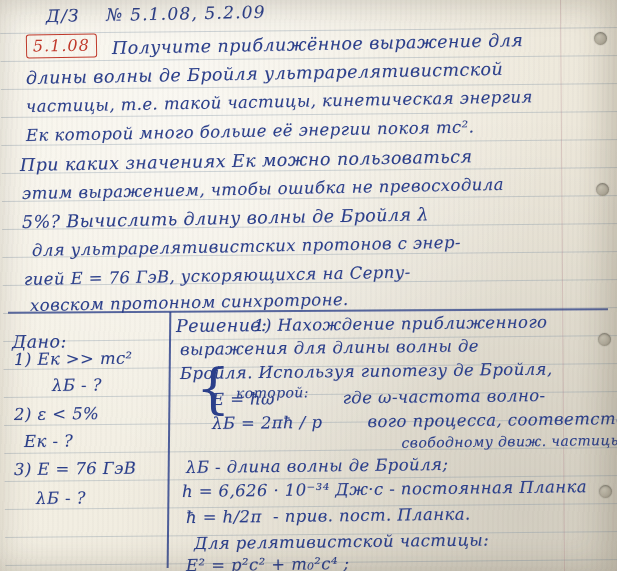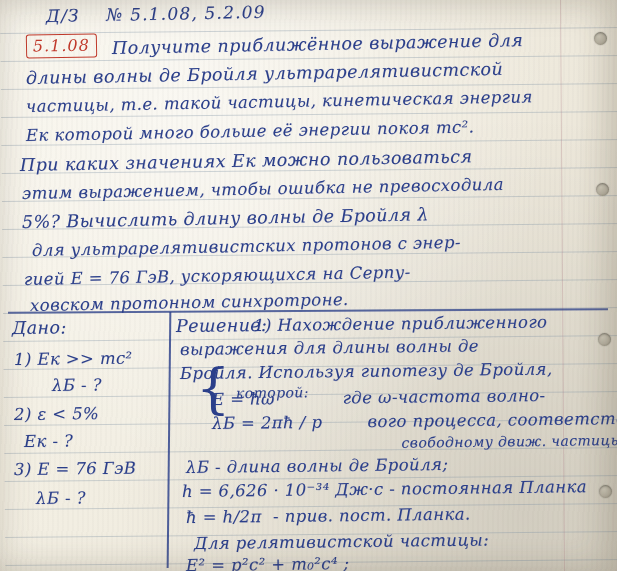--- a/index.html
+++ b/index.html
@@ -174,21 +174,21 @@
   <div class="ink lnb slant" style="top:155px; left:20px;">При каких значениях Eк можно пользоваться</div>
   <div class="ink ln  slant" style="top:184px; left:22px;">этим выражением, чтобы ошибка не превосходила</div>
   <div class="ink lnb slant" style="top:212px; left:22px;">5%? Вычислить длину волны де Бройля λ</div>
   <div class="ink ln  slant" style="top:241px; left:32px;">для ультрарелятивистских протонов с энер-</div>
   <div class="ink ln  slant" style="top:270px; left:24px;">гией E = 76 ГэВ, ускоряющихся на Серпу-</div>
   <div class="ink ln  slant" style="top:296px; left:30px;">ховском протонном синхротроне.</div>
 
   <div class="hdiv"></div>
   <div class="vdiv"></div>
 
-  <div class="ink lnb slant2" style="top:318px; left:12px;">Дано:</div>
+  <div class="ink lnb slant2" style="top:332px; left:12px;">Дано:</div>
   <div class="ink ln  slant2" style="top:350px; left:14px;">1) Eк &gt;&gt; mc²</div>
   <div class="ink ln  slant2" style="top:376px; left:52px;">λБ - ?</div>
   <div class="ink ln  slant2" style="top:405px; left:14px;">2) ε &lt; 5%</div>
   <div class="ink ln  slant2" style="top:432px; left:24px;">Eк - ?</div>
   <div class="ink ln  slant2" style="top:460px; left:14px;">3) E = 76 ГэВ</div>
   <div class="ink ln  slant2" style="top:489px; left:36px;">λБ - ?</div>
 
   <div class="ink lnb slant2" style="top:316px; left:176px;"><span>Решение:</span></div>
   <div class="ink ln  slant2" style="top:316px; left:254px;">1) Нахождение приближенного</div>
   <div class="ink ln  slant2" style="top:340px; left:180px;">выражения для длины волны де</div>

